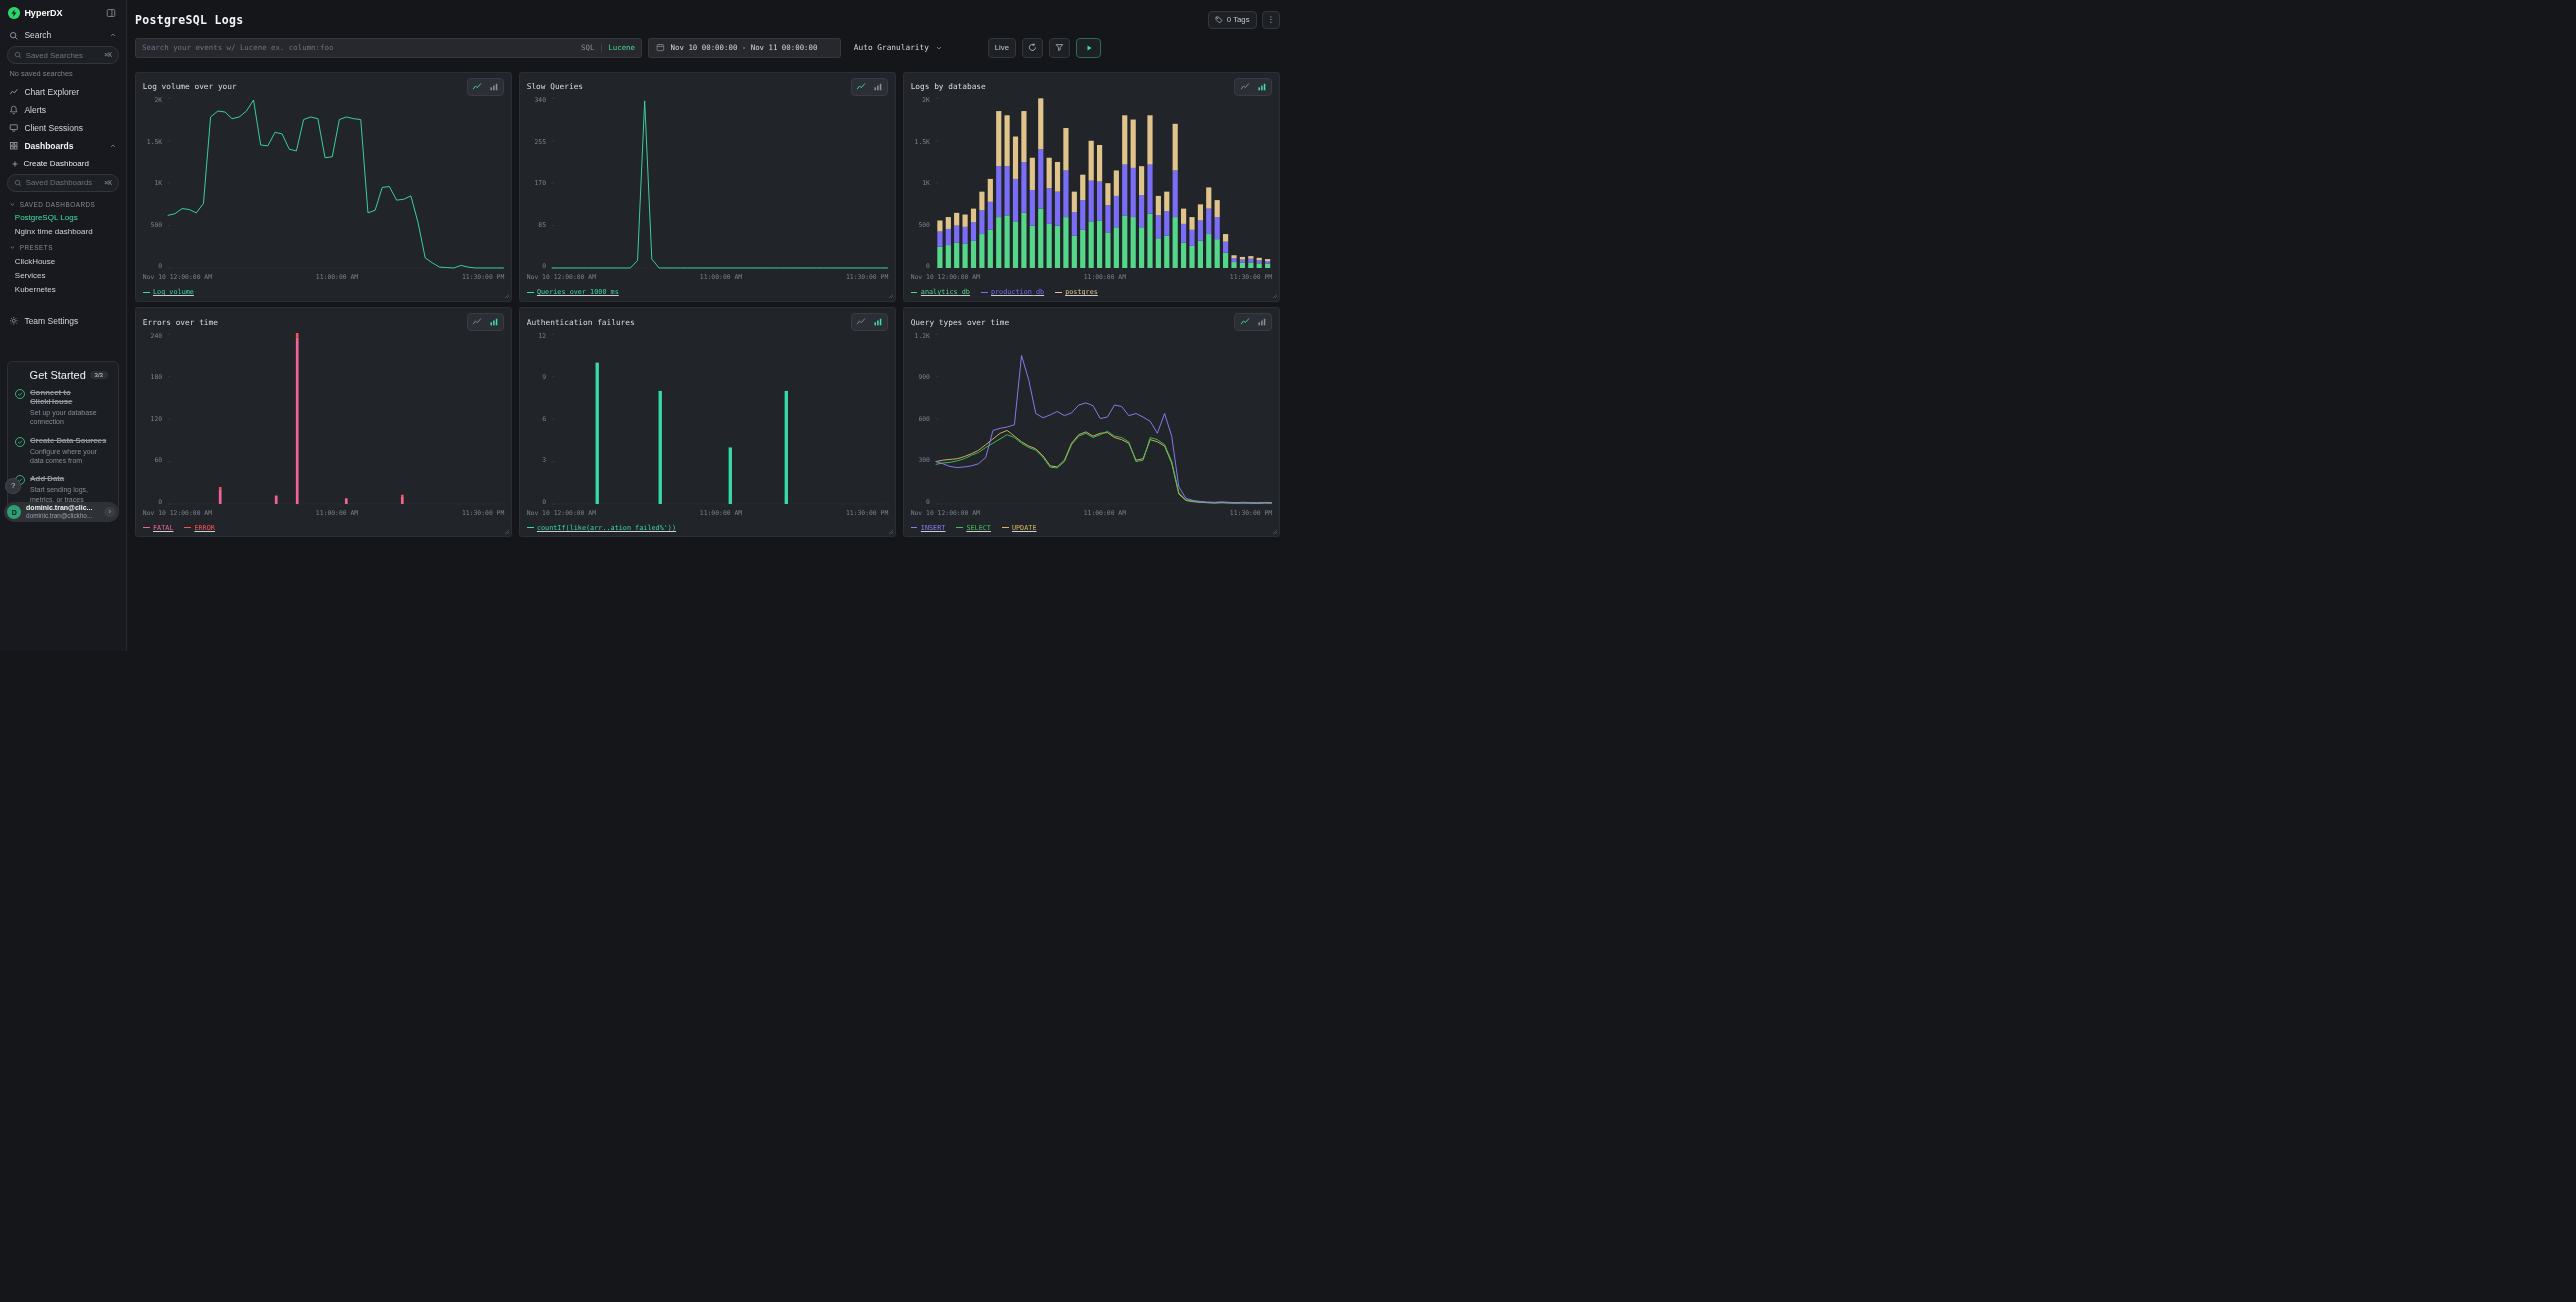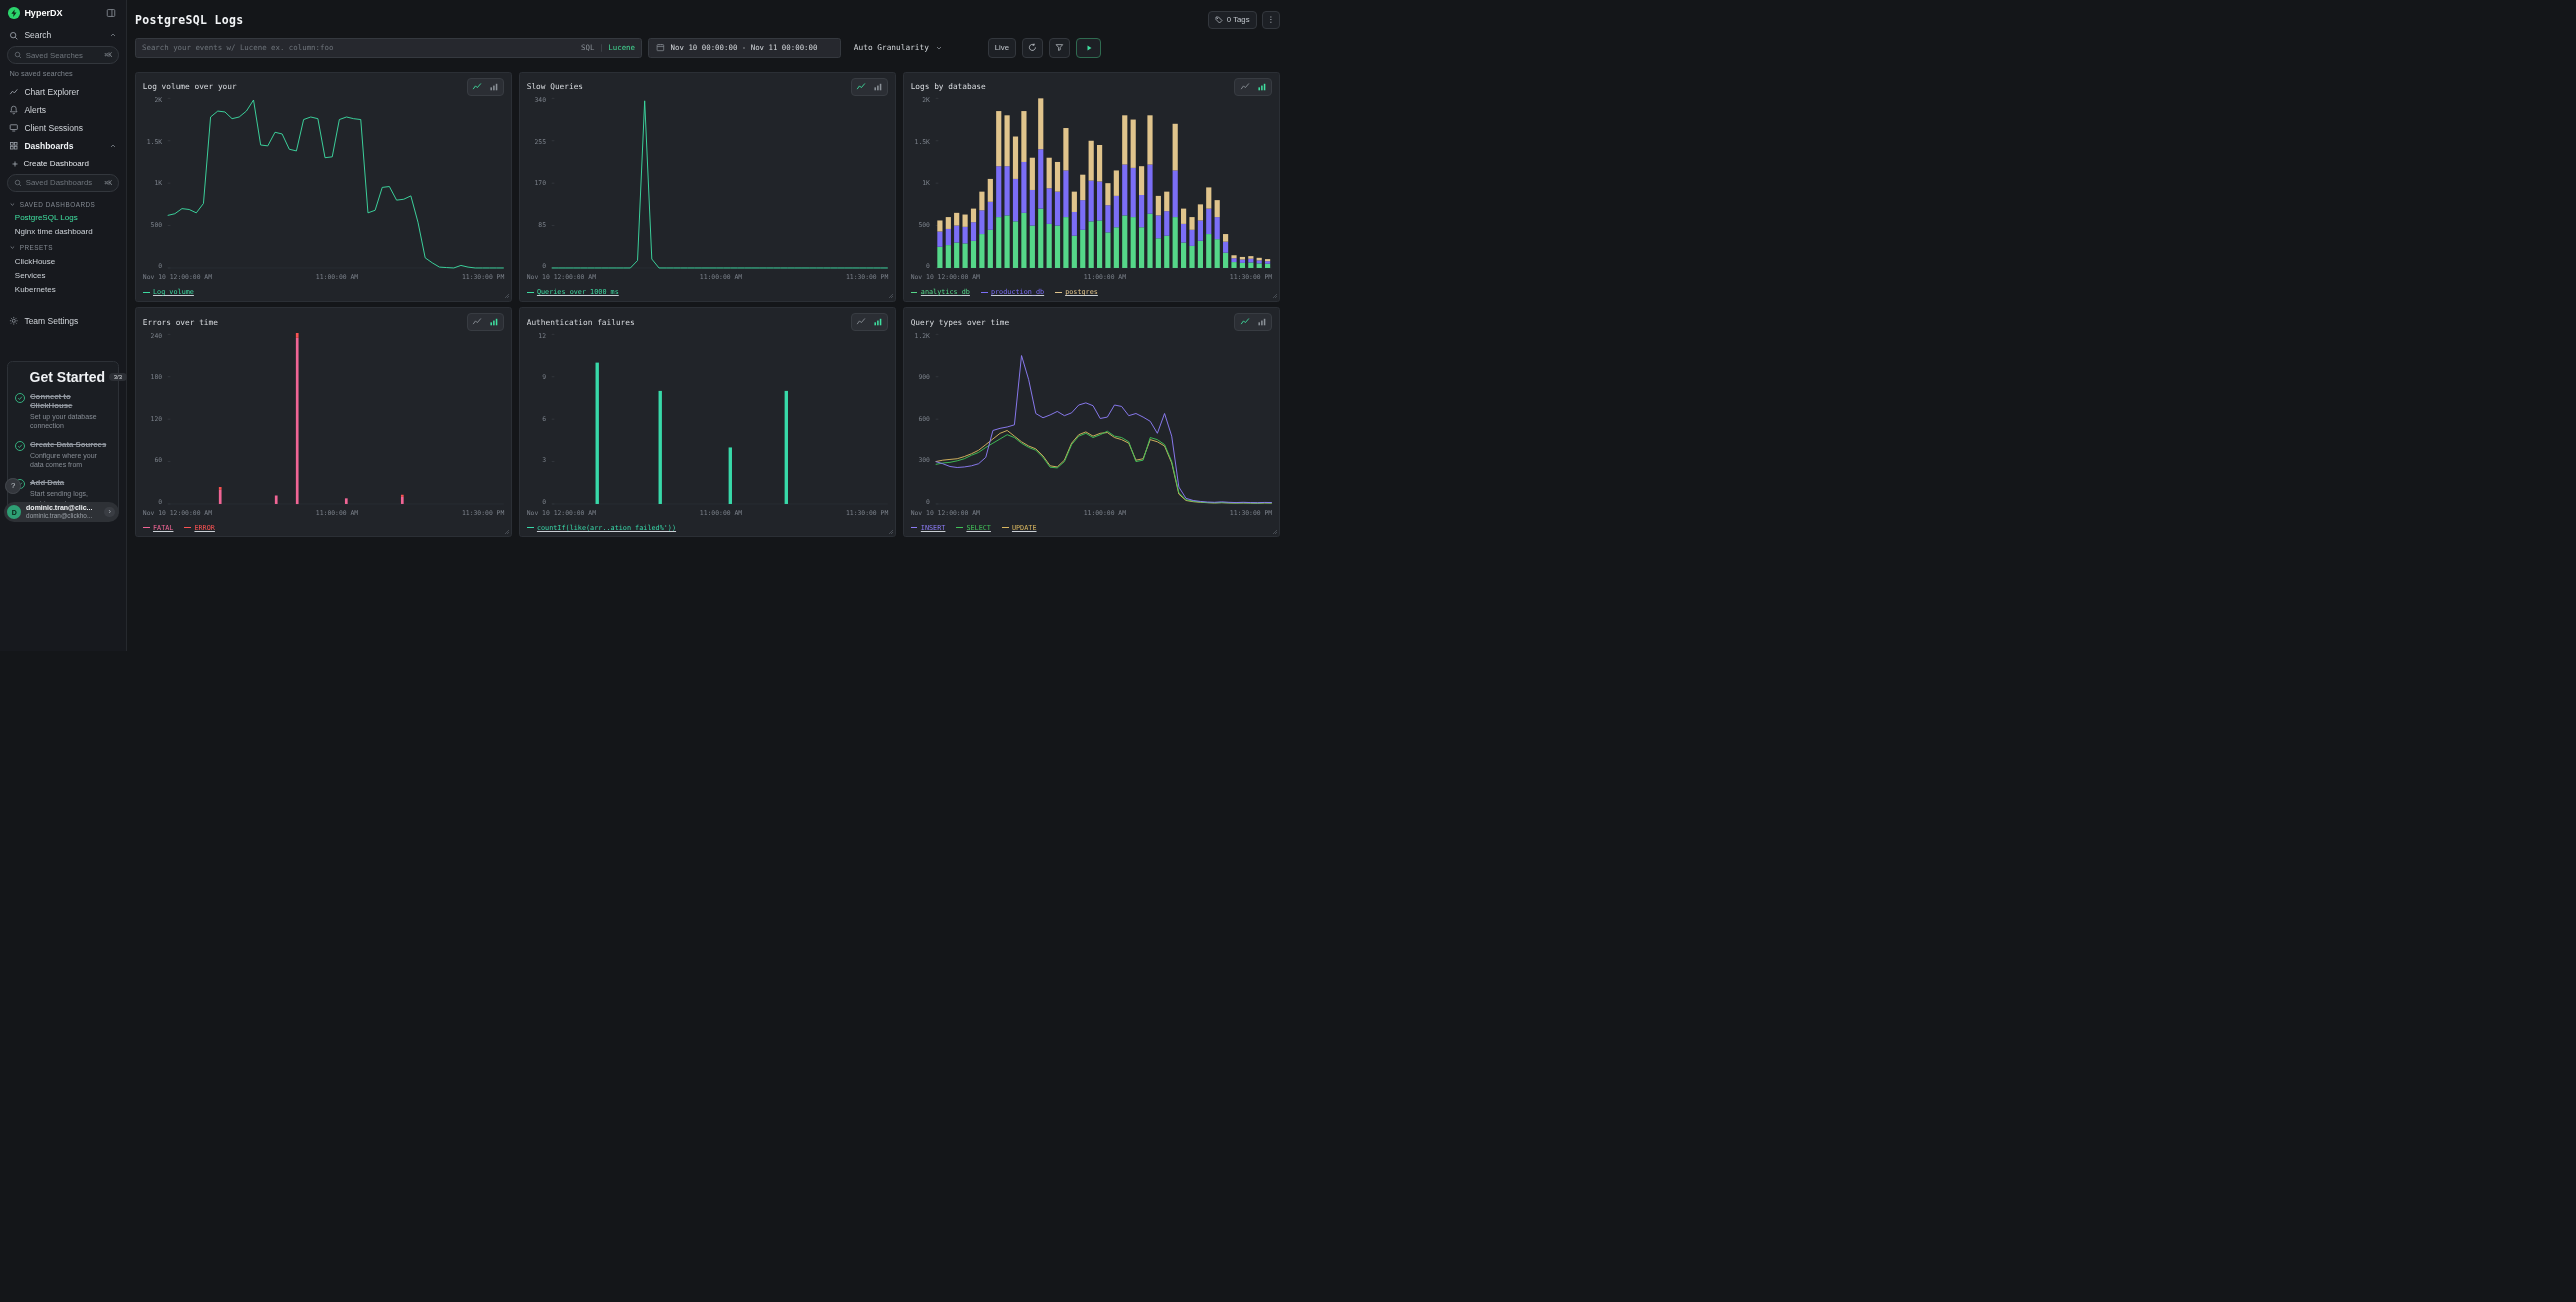--- a/index.html
+++ b/index.html
@@ -29,21 +29,21 @@
   .kbd { font-size:6.4px; color:#8a9097; }
   .muted-note { color:#7c828a; font-size:7.4px; padding:1.4px 2.7px 5.4px; }
   .sub-item { display:flex; align-items:center; gap:4.7px; padding:4px 2.7px 4px 4px; color:#e3e6ea; font-size:8px; cursor:pointer; }
   .section-label { display:flex; align-items:center; gap:3.4px; color:#858b93; font-size:6.4px; letter-spacing:0.5px;
                    padding:5.4px 2.7px 2.7px; cursor:pointer; }
   .side-link { display:block; padding:2.7px 2.7px 2.7px 8px; font-size:8px; color:#ced3d9; cursor:pointer; white-space:nowrap; }
   .side-link.active { color:#3fe0a0; }
   .team { margin-top:15px; }
   .gs-card { margin-top:31px; border:0.7px solid #2d3137; background:#1b1e23; border-radius:5.4px; padding:6.8px 6.8px 4px; }
   .gs-head { display:flex; align-items:center; gap:4px; margin-bottom:2.7px; }
-  .gs-title { font-weight:bold; color:#f0f2f5; font-size:14px; flex:none;padding-left:15px; }
+  .gs-title { font-weight:normal; color:#f0f2f5; font-size:11px; flex:none;padding-left:15px; }
   .gs-badge { background:#2c2f35; color:#d6dade; font-size:6px; padding:1px 4.7px; border-radius:5.4px; }
   .gs-head .sp { flex:1; }
   .gs-step { display:flex; gap:5.4px; padding:4.7px 0; }
   .gs-check { width:10px; height:10px; border:0.9px solid #35b07f; border-radius:50%; color:#35b07f;
               display:flex; align-items:center; justify-content:center; margin-top:0.7px; flex:none; }
   .gs-step-title { color:#9298a0; font-size:7.8px; font-weight:bold; text-decoration:line-through; }
   .gs-step-sub { color:#878d95; font-size:7px; margin-top:2px; line-height:1.3; }
   .user-pill { position:absolute; left:4px; right:6.8px; top:502px; height:20px; background:#2e3136; border-radius:10px;
                display:flex; align-items:center; gap:4.7px; padding:0 4px 0 3.4px; cursor:pointer; z-index:6; }
   .avatar { width:14px; height:14px; border-radius:50%; background:#2e9e74; color:#082015; font-weight:bold;

